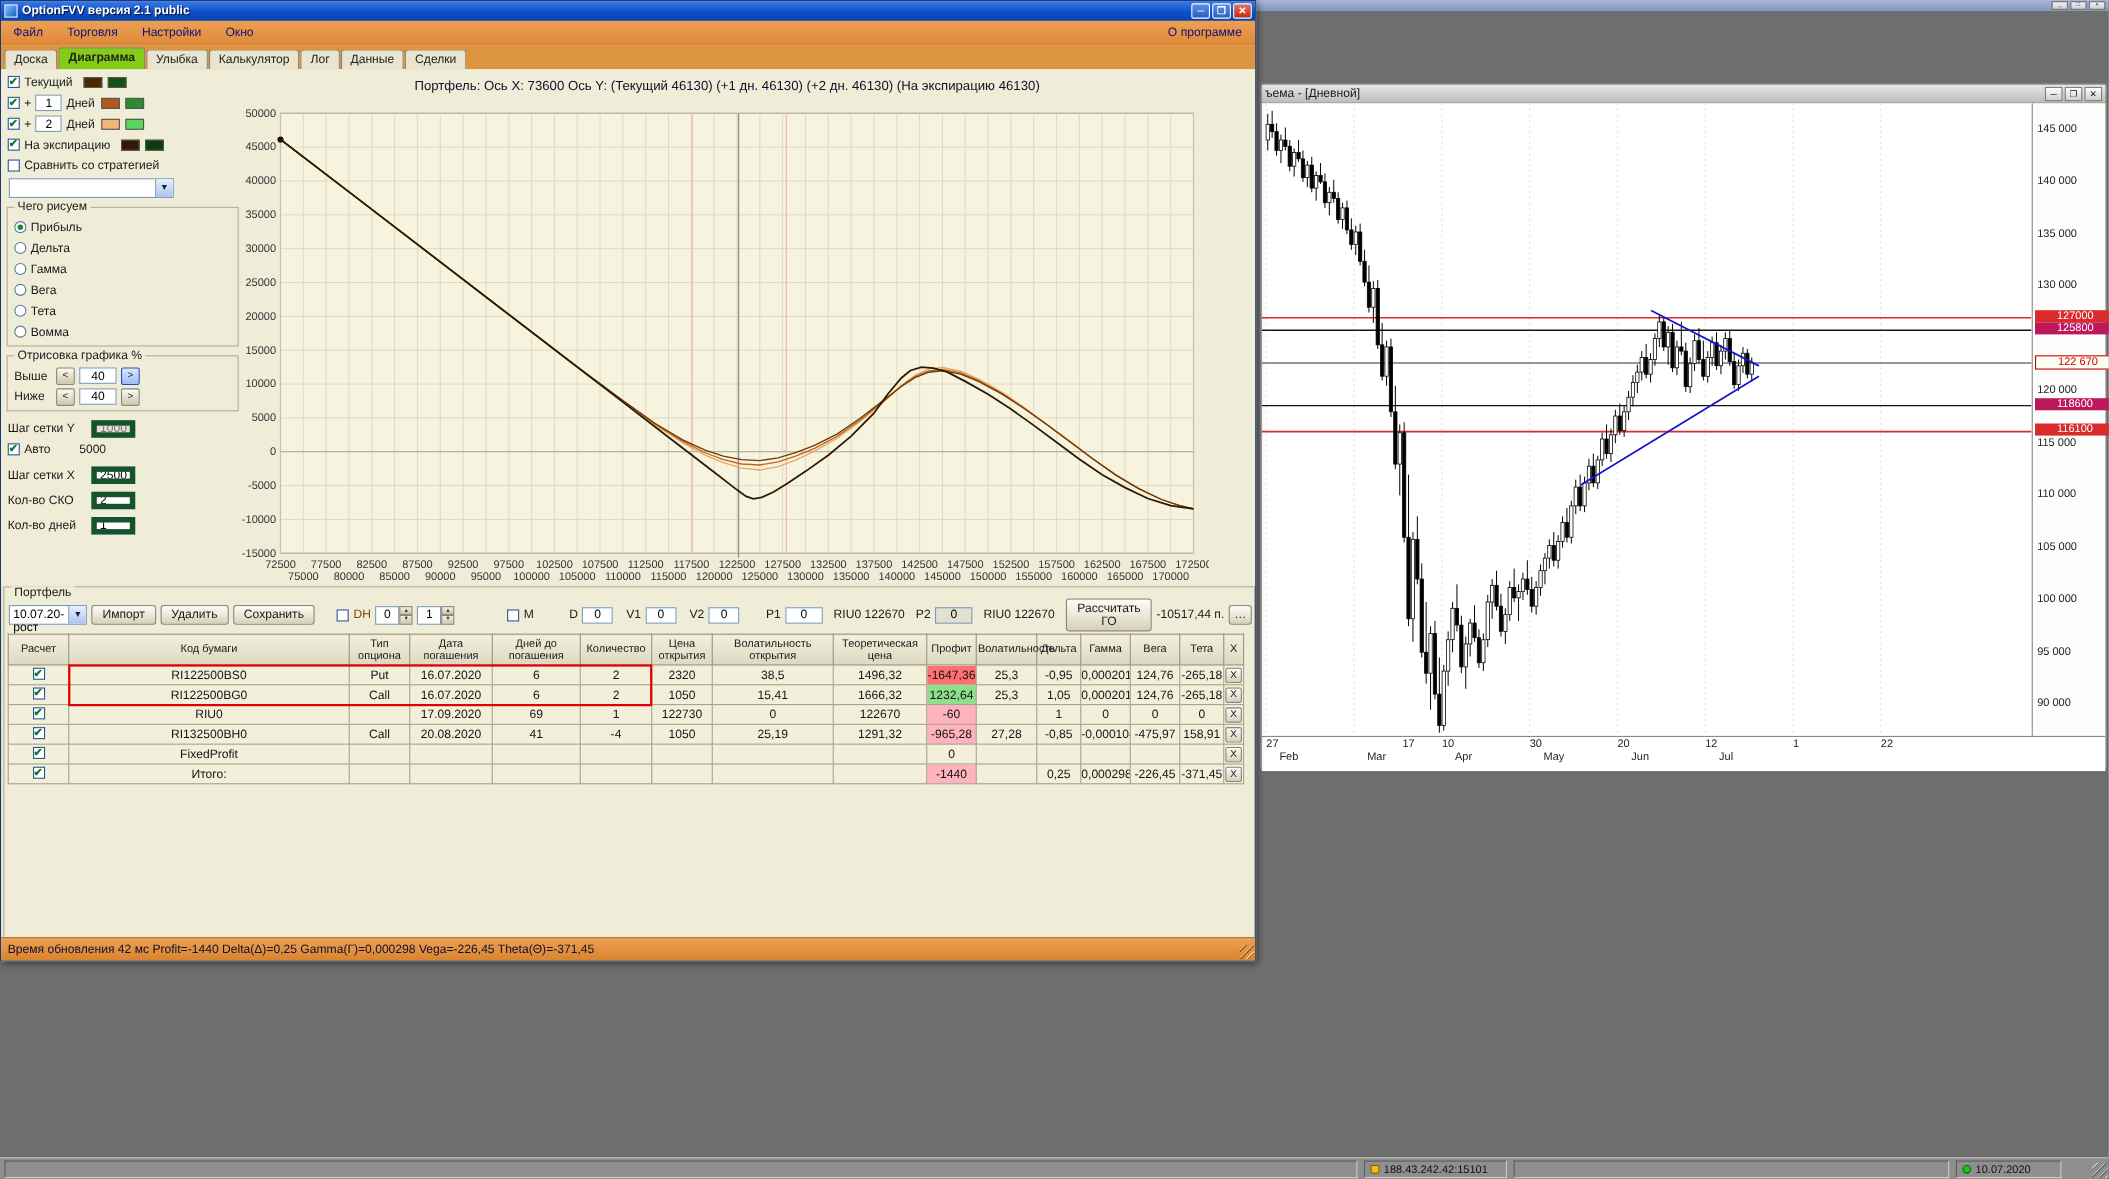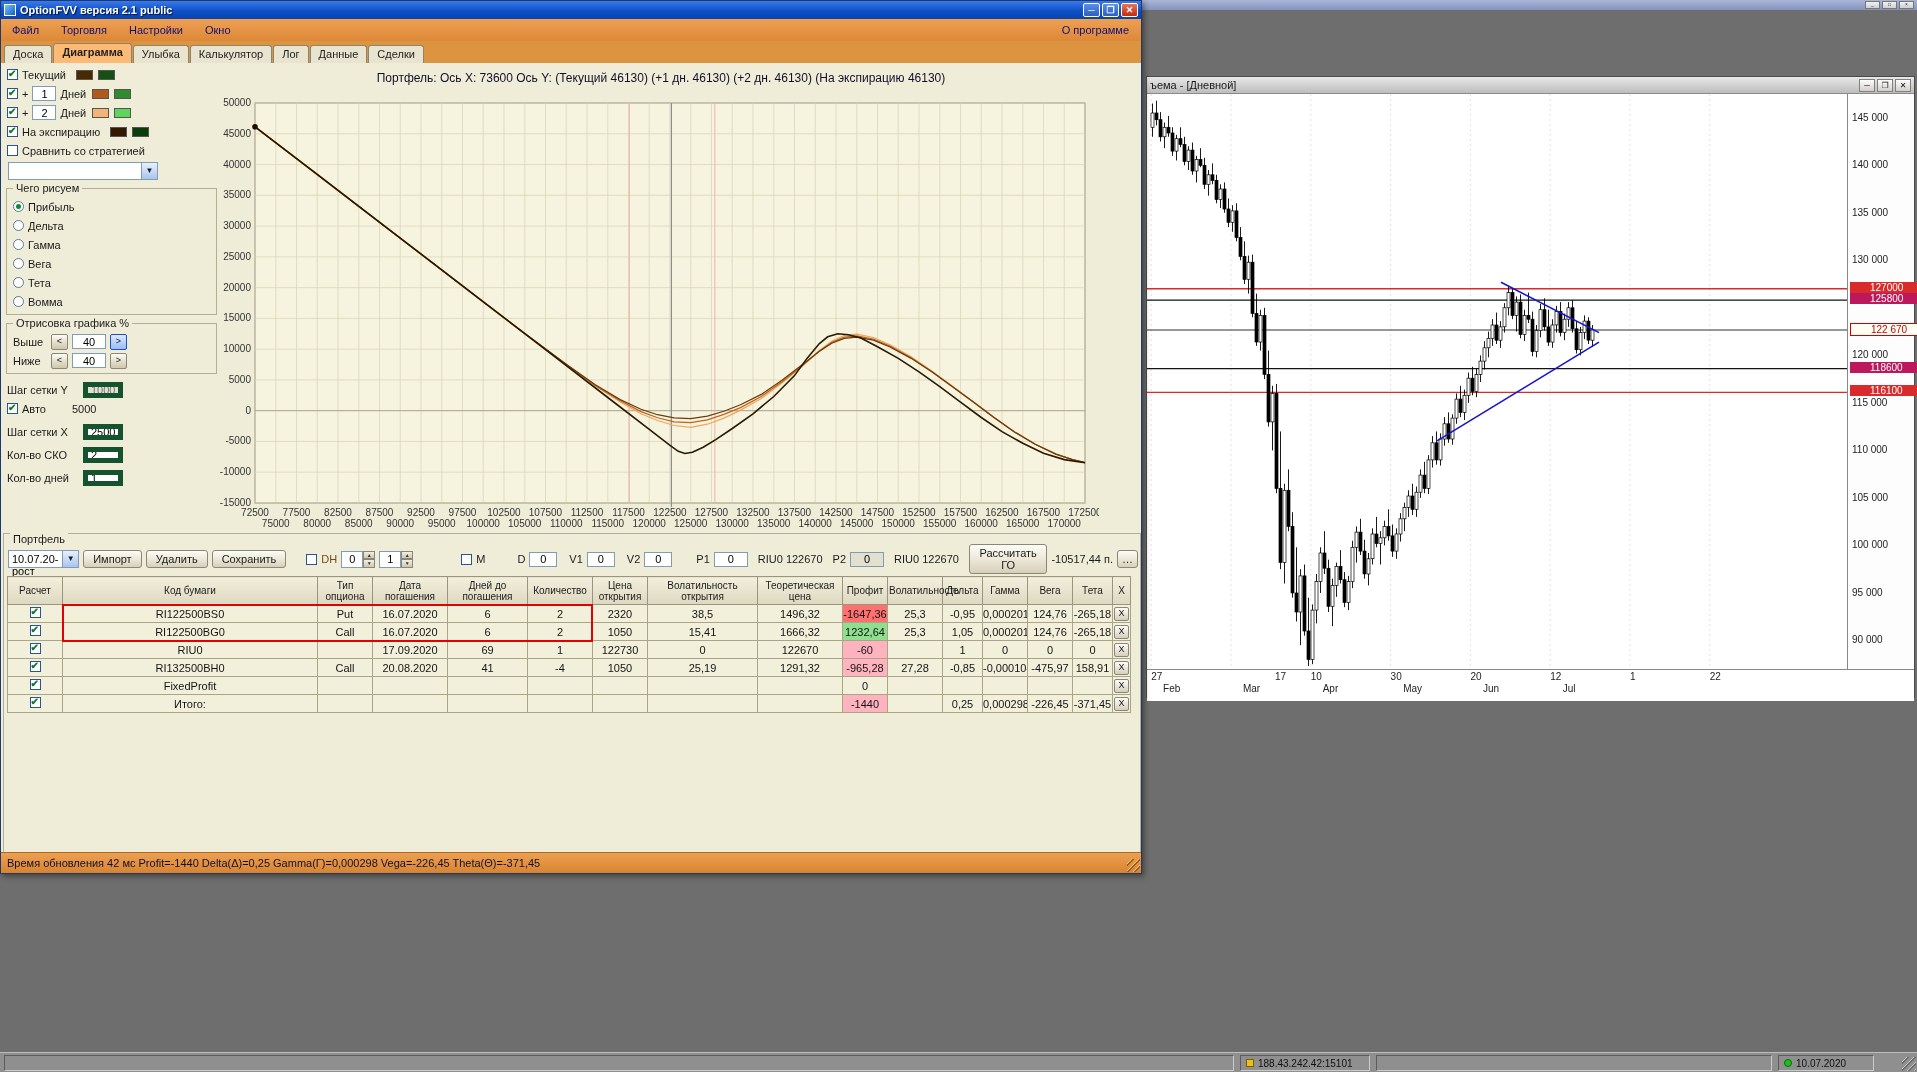--- a/index.html
+++ b/index.html
@@ -47,21 +47,21 @@
   .tb-btn { width:17px; height:14px; margin-left:2px; border:1px solid #fff; border-radius:2px; color:#fff;
             font-size:9px; line-height:12px; text-align:center; background:linear-gradient(#5a8ee8,#2b5fc0); }
   .tb-btn.close { background:linear-gradient(#e8735a,#c22c10); }
   .menubar { position:absolute; left:0; top:18px; width:100%; height:22px; background:linear-gradient(#eda052,#dd8838);
              display:flex; align-items:center; color:#101078; }
   .menu-item { padding:2px 11px; cursor:default; }
   .menu-right { margin-left:auto; padding:2px 12px; }
   .tabbar { position:absolute; left:0; top:40px; width:100%; height:22px; background:#dd9440; display:flex; align-items:flex-end; padding-left:3px; }
   .tab { height:18px; padding:2px 8px 0; margin-right:1px; background:#e8e4cf; border:1px solid #8a8674; border-bottom:none;
          border-radius:3px 3px 0 0; color:#222; }
-  .tab.active { height:20px; background:#fdba74; font-weight:bold;margin-top:40px; }
+  .tab.active { height:20px; background:#84cc16; font-weight:bold;margin-top:40px; }
   .content { position:absolute; left:0; top:62px; width:100%; height:470px; background:#efedd8; }
 
   
   .sidebar { position:absolute; left:3px; top:2px; width:215px; height:466px; }
   .srow { display:flex; align-items:center; height:19px; padding-left:3px; gap:4px; color:#1a1a1a; }
   .cb { display:inline-block; width:11px; height:11px; background:#fff; border:1px solid #2a5590; position:relative; flex:none; }
   .cb.checked::after { content:"✔"; position:absolute; left:0px; top:-2px; font-size:10px; color:#173; font-weight:bold; }
   .sw { display:inline-block; width:17px; height:10px; border:1px solid #555; }
   .swatches { display:inline-flex; gap:5px; margin-left:6px; }
   .mini-input { width:24px; height:15px; border:1px solid #7f9db9; background:#fff; font-size:11px; text-align:center; font-family:inherit; }

